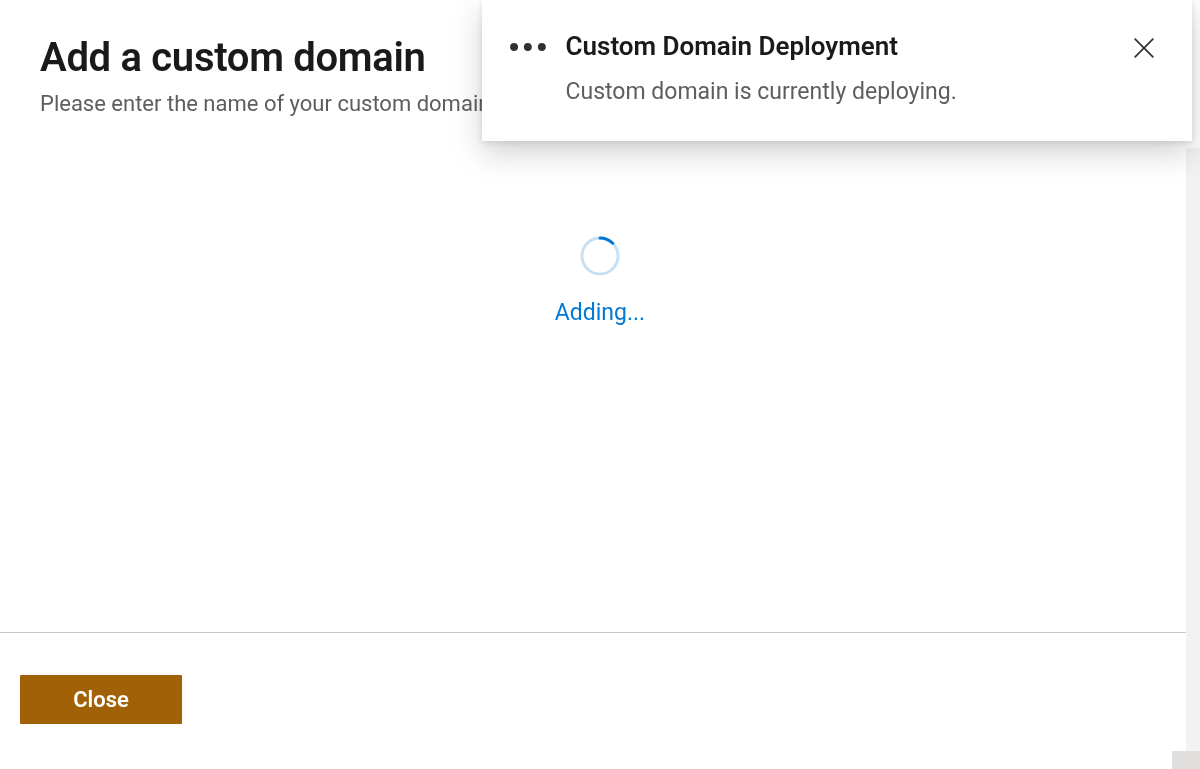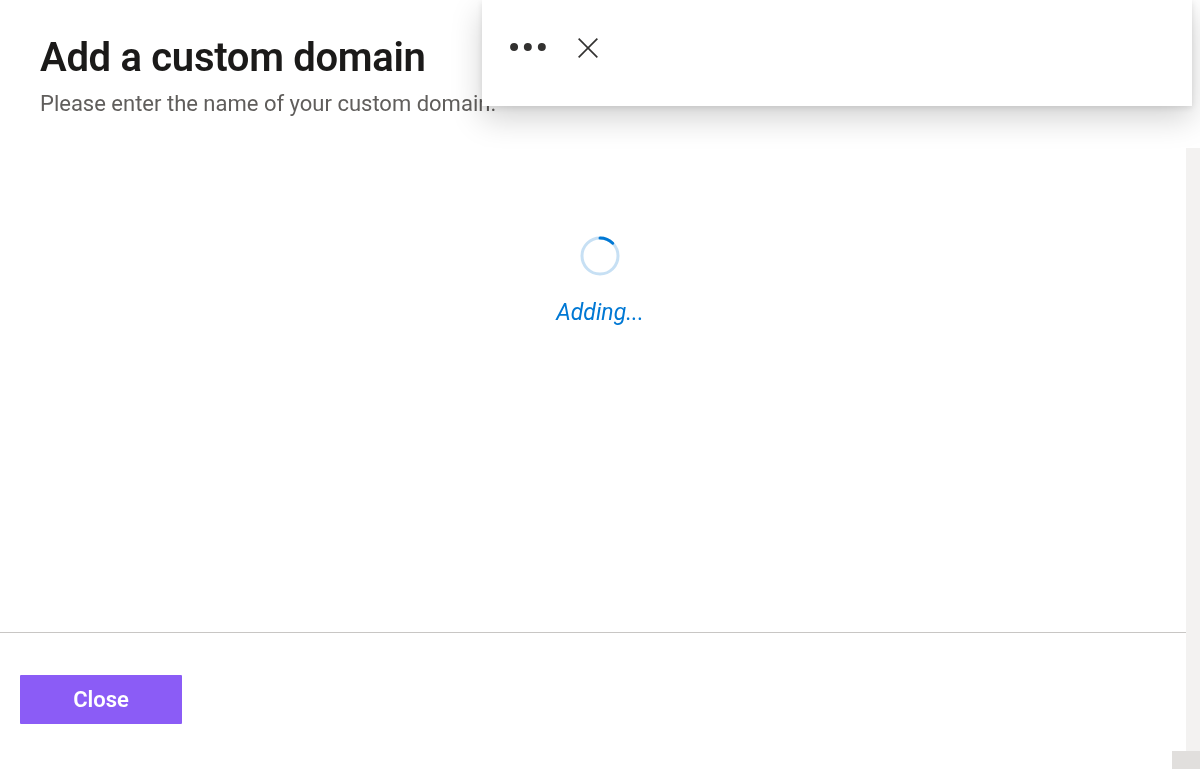--- a/index.html
+++ b/index.html
@@ -46,21 +46,20 @@
     }
     
     .loading-area {
       position: absolute;
       top: 220px;
       left: 0;
       width: 100%;
       display: flex;
       flex-direction: column;
       align-items: center;
-      font-style: italic;
     }
     
     .spinner {
       width: 42px;
       height: 42px;
       animation: spin 1.2s linear infinite;
     }
     
     .spinner svg {
       display: block;
@@ -82,21 +81,21 @@
       position: absolute;
       bottom: 0;
       left: 0;
       right: 0;
       height: 152px;
       border-top: 1px solid #c8c6c4;
       padding: 42px 20px 0 20px;
     }
     
     .close-button {
-      background: #8b5cf6;
+      background: #a16207;
       color: #ffffff;
       border: none;
       font-size: 22px;
       font-weight: 600;
       font-family: inherit;
       padding: 0 48px;
       height: 49px;
       min-width: 162px;
       cursor: pointer;
       border-radius: 1px;
@@ -205,19 +204,23 @@
     <button class="close-button">Close</button>
   </div>
 
 </div>
 
 <div class="right-border"></div>
 <div class="right-border-bottom-cap"></div>
 
 <div class="notification">
   <span class="notif-icon">•••</span>
+  <div class="notif-body">
+    <div class="notif-title">Custom Domain Deployment</div>
+    <div class="notif-message">Custom domain is currently deploying.</div>
+  </div>
   <button class="notif-close" aria-label="Close notification">
     <svg viewBox="0 0 24 24">
       <line x1="4" y1="4" x2="20" y2="20" stroke="currentColor" stroke-width="1.4"></line>
       <line x1="20" y1="4" x2="4" y2="20" stroke="currentColor" stroke-width="1.4"></line>
     </svg>
   </button>
 </div>
 
 </body></html>

